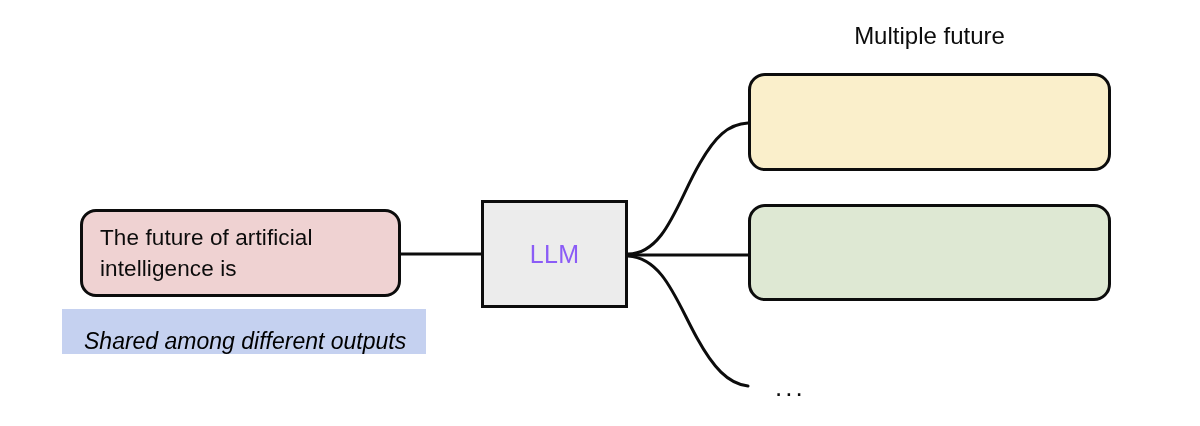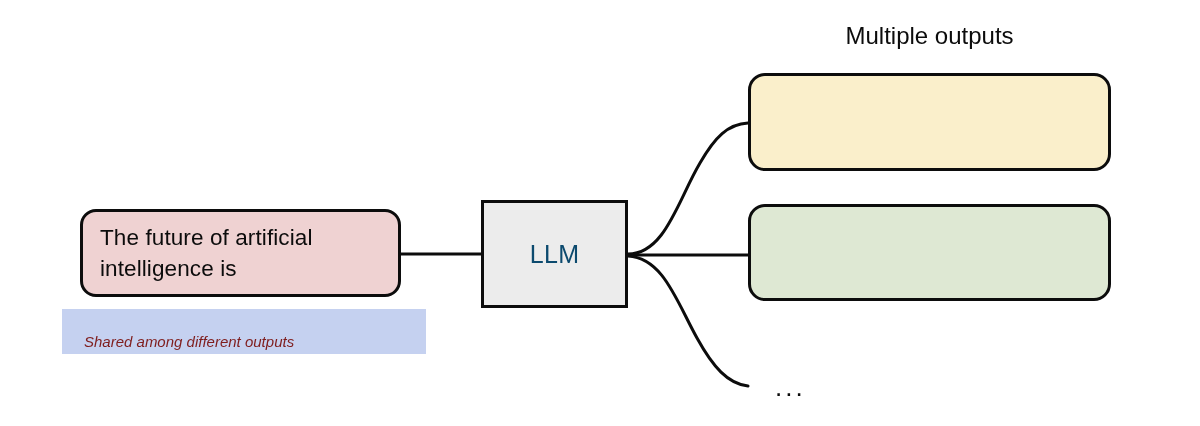--- a/index.html
+++ b/index.html
@@ -56,21 +56,21 @@
     top: 200px;
     width: 147px;
     height: 108px;
     background: #ececec;
     border-radius: 0;
     justify-content: center;
   }
   .llm-text {
     font-size: 25px;
     letter-spacing: 0.3px;
-    color: #0c4a6e;
+    color: #8b5cf6;
   }
   .node-output {
     left: 748px;
     width: 363px;
     border-radius: 17px;
   }
   .node-output-1 {
     top: 73px;
     height: 98px;
     background: #faefcb;
@@ -104,23 +104,23 @@
     top: 309px;
     width: 364px;
     height: 45px;
     background: #c5d1f0;
     display: flex;
     align-items: center;
     padding-left: 22px;
     box-sizing: border-box;
   }
   .banner-shared-text {
-    font-size: 15px;
+    font-size: 23px;
     font-style: italic;
-    color: #7f1d1d;
+    color: #000000;
     white-space: nowrap;
     margin-top: 20px;
   }
   .ellipsis-mark {
     position: absolute;
     left: 775px;
     top: 374px;
     font-size: 26px;
     letter-spacing: 3px;
     color: #0c0c0c;
@@ -147,21 +147,21 @@
   </div>
 
   <div class="banner-shared">
     <span class="banner-shared-text">Shared among different outputs</span>
   </div>
 
   <div class="node node-llm">
     <span class="llm-text">LLM</span>
   </div>
 
-  <div class="caption caption-outputs">Multiple outputs</div>
+  <div class="caption caption-outputs">Multiple future</div>
 
   <div class="node node-output node-output-1">
     <span></span>
   </div>
 
   <div class="node node-output node-output-2">
     <span></span>
   </div>
 
   <div class="ellipsis-mark">...</div>

